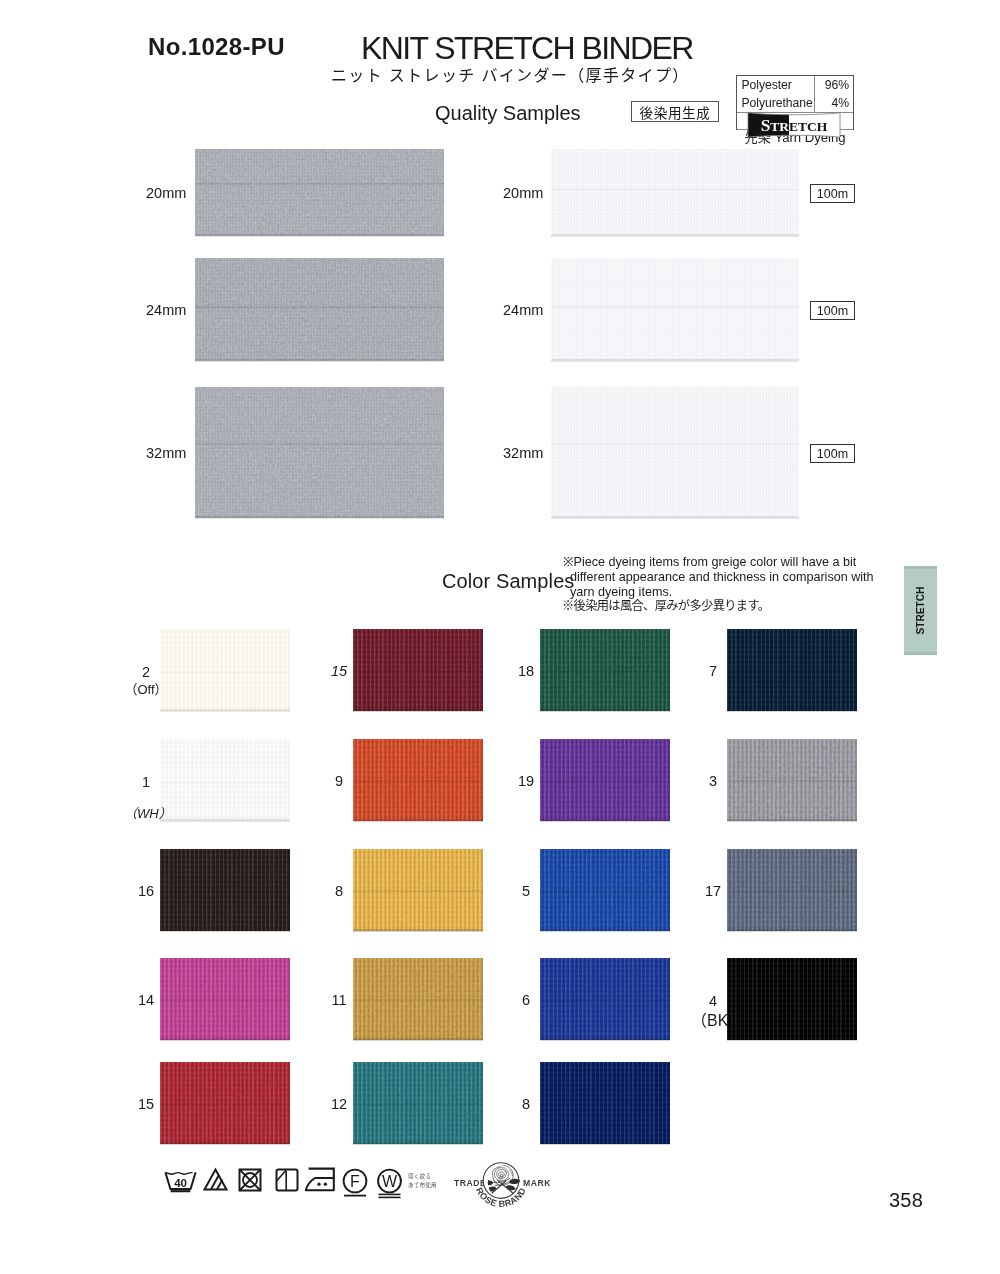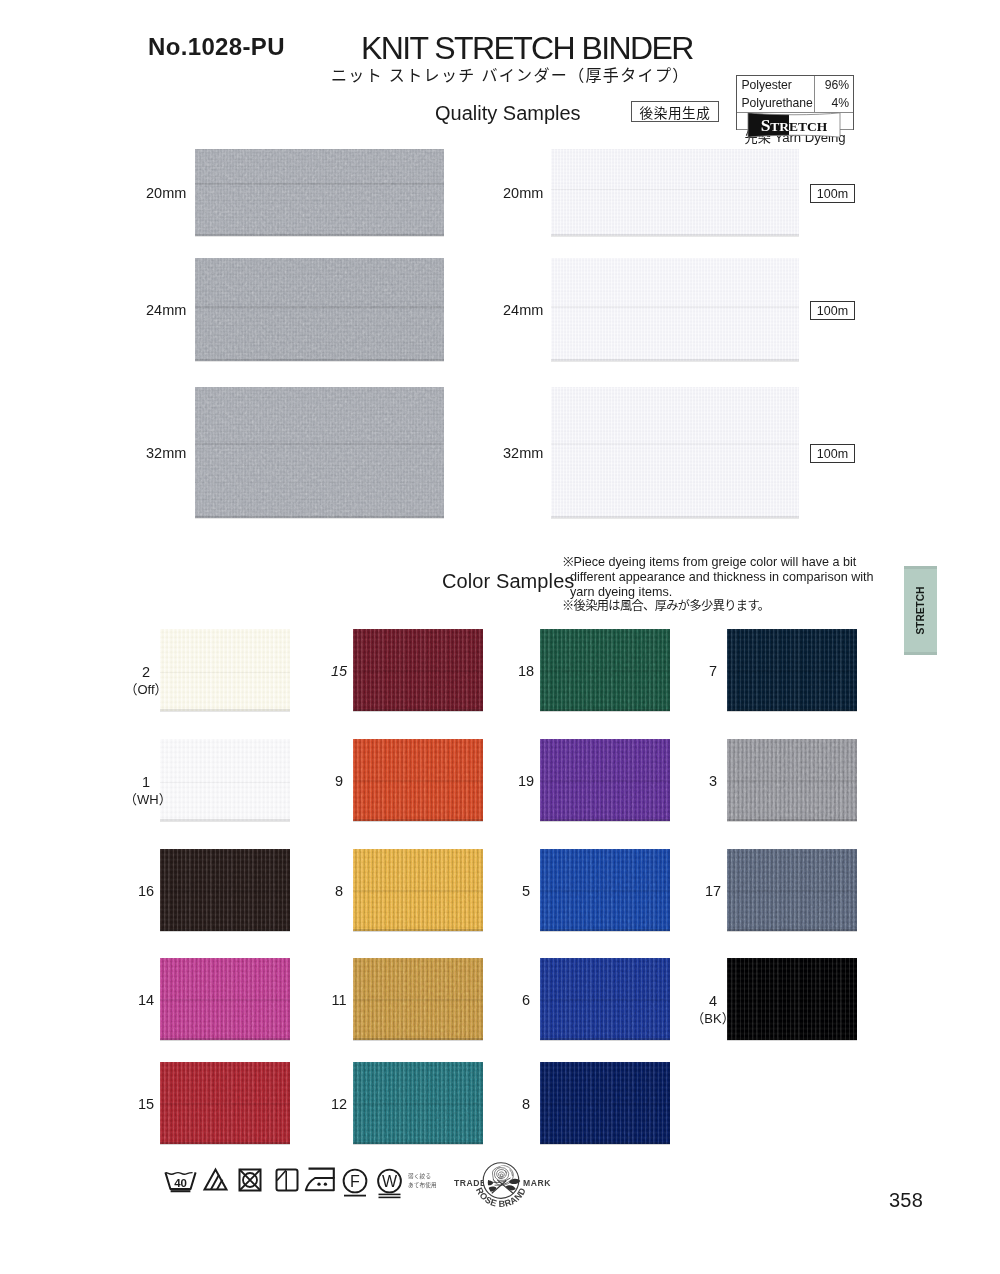--- a/index.html
+++ b/index.html
@@ -231,21 +231,21 @@
     <svg style="position:absolute;inset:0;opacity:0.10;mix-blend-mode:overlay" width="130" height="86">
       <rect width="100%" height="100%" filter="url(#fknit2)"></rect>
     </svg>
     <div style="position:absolute;left:0;right:0;top:44.7px;height:1.6px;background:rgba(0,0,0,0.030);filter:blur(0.4px)"></div>
     <div style="position:absolute;left:-1px;right:-1px;top:0;height:1.5px;background:repeating-radial-gradient(circle at 2.1px -0.9px,rgba(255,255,255,1.00) 0px,rgba(255,255,255,1.00) 1.35px,rgba(0,0,0,0) 1.5px);background-size:4.2px 1.5px"></div>
     <div style="position:absolute;left:-1px;right:-1px;bottom:0;height:1.9px;background:repeating-radial-gradient(circle at 2.1px 2.7px,rgba(255,255,255,1.00) 0px,rgba(255,255,255,1.00) 1.35px,rgba(0,0,0,0) 1.5px);background-size:4.2px 1.9px"></div>
     <div style="position:absolute;left:0;right:0;bottom:1.4px;height:2.2px;background:rgba(0,0,0,0.100);filter:blur(0.5px)"></div>
   </div>
 <div class="cs-code" style="left:124px;top:774.0px;width:44px;">
     <div>1</div>
-    <div class="jp" style="font-size:13px;margin-top:1px;">（WH）</div>
+    <div class="jp" style="font-size:13px;margin-top:15px;font-style:italic;">（WH）</div>
   </div>
 <div class="abs sw" style="left:160px;top:847px;width:130px;height:86px;">
     <div style="position:absolute;inset:0;background:#241917"></div>
     <div style="position:absolute;inset:0;background:repeating-linear-gradient(90deg,rgba(255,255,255,0.100) 0px,rgba(255,255,255,0.100) 0.80px,rgba(0,0,0,0) 1.60px,rgba(0,0,0,0.160) 2.60px,rgba(0,0,0,0.160) 3.19px,rgba(0,0,0,0) 4.20px)"></div>
     <div style="position:absolute;inset:0;background:repeating-linear-gradient(0deg,rgba(0,0,0,0.050) 0px,rgba(0,0,0,0) 1.80px,rgba(255,255,255,0.040) 3.20px,rgba(0,0,0,0) 5.00px)"></div>
     <svg style="position:absolute;inset:0;opacity:0.45;mix-blend-mode:overlay" width="130" height="86">
       <rect width="100%" height="100%" filter="url(#fknit)"></rect>
     </svg>
     <div style="position:absolute;left:0;right:0;top:43.0px;height:1.6px;background:rgba(0,0,0,0.070);filter:blur(0.4px)"></div>
     <div style="position:absolute;left:-1px;right:-1px;top:0;height:1.5px;background:repeating-radial-gradient(circle at 2.1px -0.9px,rgba(255,255,255,1.00) 0px,rgba(255,255,255,1.00) 1.35px,rgba(0,0,0,0) 1.5px);background-size:4.2px 1.5px"></div>
@@ -487,21 +487,21 @@
     <svg style="position:absolute;inset:0;opacity:0.45;mix-blend-mode:overlay" width="130" height="86">
       <rect width="100%" height="100%" filter="url(#fknit)"></rect>
     </svg>
     <div style="position:absolute;left:0;right:0;top:43.0px;height:1.6px;background:rgba(0,0,0,0.070);filter:blur(0.4px)"></div>
     <div style="position:absolute;left:-1px;right:-1px;top:0;height:1.5px;background:repeating-radial-gradient(circle at 2.1px -0.9px,rgba(255,255,255,1.00) 0px,rgba(255,255,255,1.00) 1.35px,rgba(0,0,0,0) 1.5px);background-size:4.2px 1.5px"></div>
     <div style="position:absolute;left:-1px;right:-1px;bottom:0;height:1.9px;background:repeating-radial-gradient(circle at 2.1px 2.7px,rgba(255,255,255,1.00) 0px,rgba(255,255,255,1.00) 1.35px,rgba(0,0,0,0) 1.5px);background-size:4.2px 1.9px"></div>
     <div style="position:absolute;left:0;right:0;bottom:1.4px;height:2.2px;background:rgba(0,0,0,0.160);filter:blur(0.5px)"></div>
   </div>
 <div class="cs-code" style="left:691px;top:993.0px;width:44px;">
     <div>4</div>
-    <div class="jp" style="font-size:13px;margin-top:1px;">（BK）</div>
+    <div class="jp" style="font-size:16px;margin-top:1px;">（BK）</div>
   </div>
 
 <div class="abs" style="left:162px;top:1164px;">
 <svg width="250" height="36" viewBox="0 0 250 36" fill="none" stroke="#1b1b1b" stroke-width="2" stroke-linecap="butt" stroke-linejoin="miter">
 
   <g>
     <path d="M3.4 8.4 L8.4 25.0 H28.6 L33.6 8.4" stroke-width="2" stroke-linejoin="round"></path>
     <path d="M3.8 8.6 c2.4 0.1 2.8 1.6 5.8 1.6 s3.2 -1.6 6.4 -1.6 s3.2 1.6 6.3 1.6 s2.6 -1.5 8.3 -1.6" stroke-width="1.35" fill="none"></path>
     <path d="M8.6 27.2 H28.4" stroke-width="2.1"></path>
     <text x="18.6" y="22.6" font-family="Liberation Sans,sans-serif" font-size="11.5" font-weight="bold" fill="#1b1b1b" stroke="none" text-anchor="middle">40</text>

